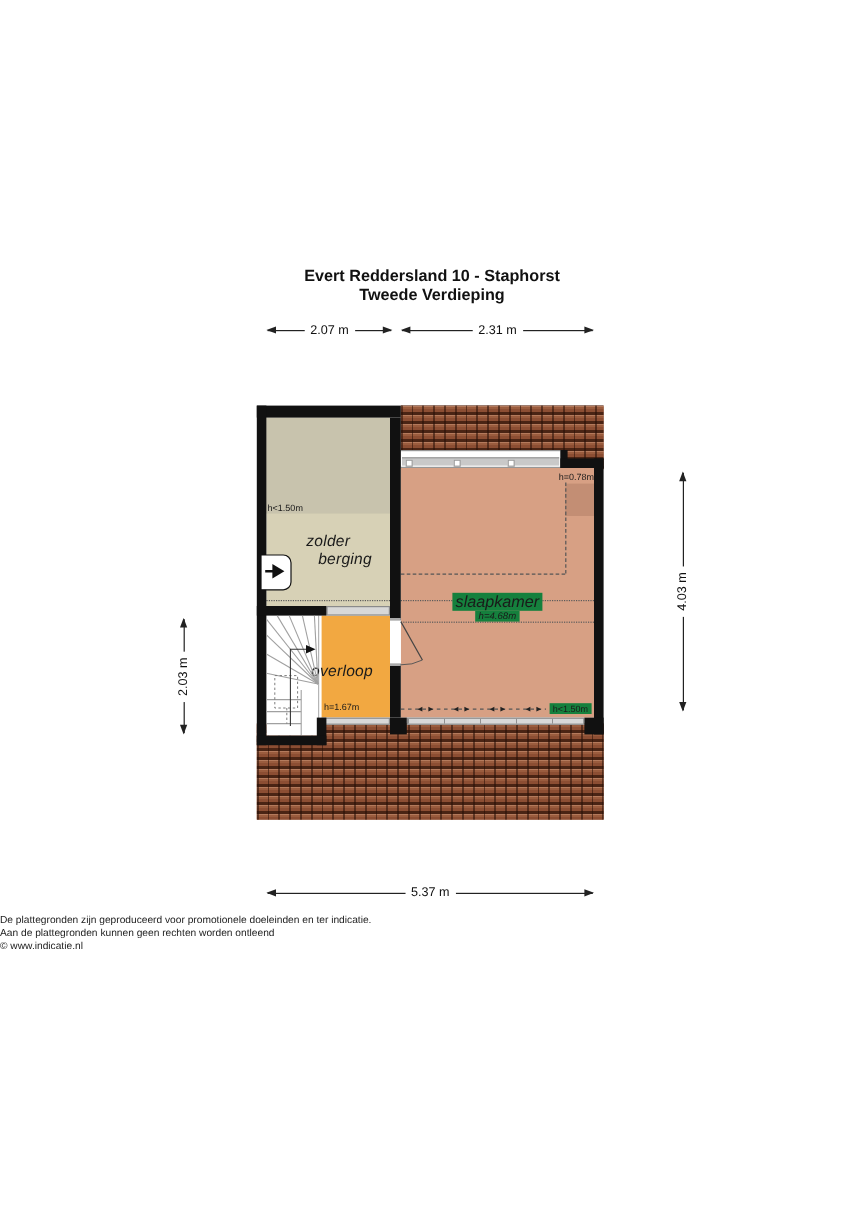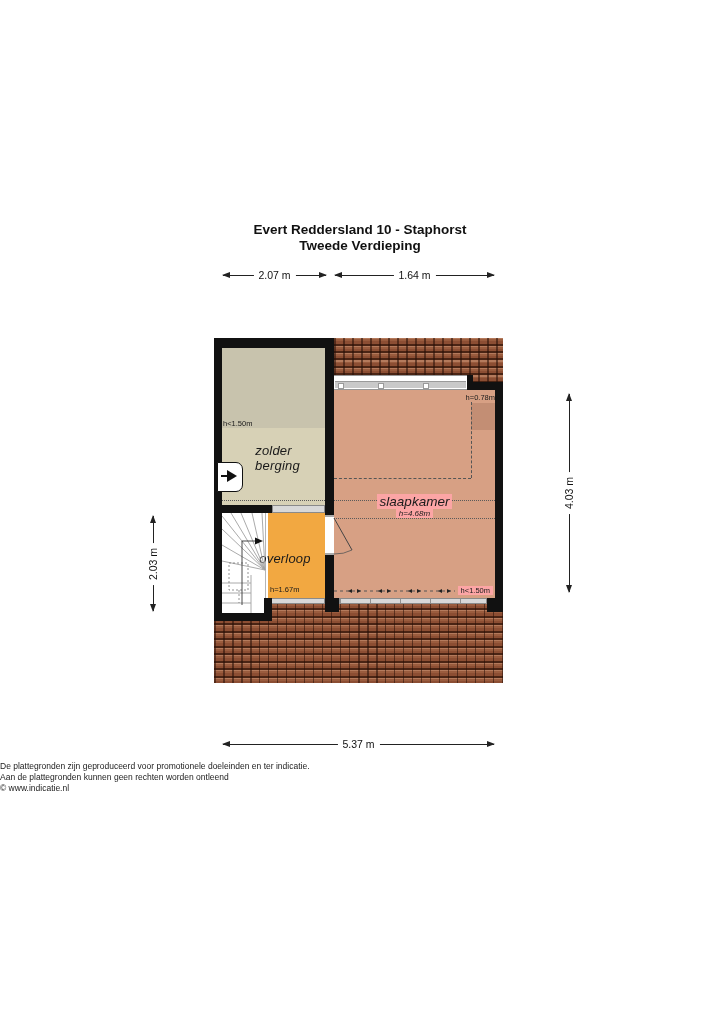--- a/index.html
+++ b/index.html
@@ -15,21 +15,21 @@
   .sill{position:absolute;z-index:4;background:#d8d8d8;border:1px solid #8a8a8a;box-sizing:border-box;}
   .dotl{position:absolute;z-index:3;border-top:1px dotted #5a5a5a;height:0;}
   .dashl{position:absolute;z-index:3;border-top:1px dashed #555;height:0;}
   .dashv{position:absolute;z-index:3;border-left:1px dashed #555;width:0;}
   
   .lbl{position:absolute;z-index:6;white-space:nowrap;color:#1a1a1a;}
   .ctr{text-align:center;font-style:italic;}
   .room-lbl{font-size:13px;letter-spacing:.2px;}
   .small-lbl{font-size:7.5px;}
   .patch{padding:0 3px;}
-  .p-slaap{background:#fca5a5;}
+  .p-slaap{background:#15803d;}
   
   .window{position:absolute;z-index:4;background:#fff;border:1px solid #979797;box-sizing:border-box;}
   .window .band{position:absolute;left:1px;right:1px;top:5px;height:6px;background:#c9c9c9;border-top:1px solid #9a9a9a;}
   .window .tick{position:absolute;top:1px;width:4px;height:4px;background:#fff;border:1px solid #9a9a9a;}
   
   .mv{position:absolute;z-index:6;background:#fff;border:1.5px solid #111;border-radius:0 7px 7px 0;box-sizing:border-box;}
   
   .dimh,.dimv{position:absolute;z-index:8;}
   .dimh .line{position:absolute;left:1px;right:1px;top:50%;border-top:1px solid #222;}
   .dimv .line{position:absolute;top:1px;bottom:1px;left:50%;border-left:1px solid #222;}
@@ -55,21 +55,21 @@
 <div class="dimh" style="left:222px;top:268px;width:105px;height:13px;">
   <div class="line"></div>
   <div class="ah ah-l"></div>
   <div class="ah ah-r"></div>
   <span class="dimlbl">2.07 m</span>
 </div>
 <div class="dimh" style="left:334px;top:268px;width:161px;height:13px;">
   <div class="line"></div>
   <div class="ah ah-l"></div>
   <div class="ah ah-r"></div>
-  <span class="dimlbl">1.64 m</span>
+  <span class="dimlbl">2.31 m</span>
 </div>
 
 <div class="roof" style="left:334px;top:338px;width:169px;height:53px;"></div>
 <div class="roof" style="left:214px;top:603px;width:289px;height:80px;"></div>
 
 <div class="room" style="left:222px;top:348px;width:103px;height:157px;background:#d7d1b6;"></div>
 <div class="room" style="left:222px;top:348px;width:103px;height:80px;background:#c8c3ad;"></div>
 <div class="room" style="left:334px;top:390px;width:161px;height:208px;background:#d7a084;"></div>
 <div class="room" style="left:471px;top:403px;width:24px;height:27px;background:#c38e74;"></div>
 <div class="room" style="left:268px;top:513px;width:57px;height:85px;background:#f2a841;"></div>
@@ -150,21 +150,21 @@
 
 <div class="mv" style="left:217px;top:462px;width:26px;height:30px;">
   <svg style="left:0;top:0;" width="23" height="27" viewBox="0 0 23 27">
     <line x1="3" y1="13" x2="11" y2="13" stroke="#111" stroke-width="2"></line>
     <polygon points="9,7 19,13 9,19" fill="#111"></polygon>
   </svg>
 </div>
 
 <div class="lbl small-lbl" style="left:223px;top:419px;">h&lt;1.50m</div>
 <div class="lbl room-lbl ctr" style="left:222px;top:443px;width:103px;">zolder</div>
-<div class="lbl room-lbl ctr" style="left:226px;top:458px;width:103px;text-align:center;">berging</div>
+<div class="lbl room-lbl ctr" style="left:236px;top:458px;width:103px;text-align:center;">berging</div>
 
 <div class="lbl small-lbl" style="left:334px;top:393px;width:161px;text-align:right;">h=0.78m</div>
 <div class="lbl ctr" style="left:334px;top:494px;width:161px;font-size:13.5px;"><span class="patch p-slaap">slaapkamer</span></div>
 <div class="lbl ctr" style="left:334px;top:509px;width:161px;font-size:8px;"><span class="patch p-slaap">h=4.68m</span></div>
 <div class="lbl small-lbl" style="left:334px;top:586px;width:159px;text-align:right;"><span class="patch p-slaap">h&lt;1.50m</span></div>
 
 <div class="lbl room-lbl ctr" style="left:244px;top:551px;width:82px;">overloop</div>
 <div class="lbl small-lbl" style="left:270px;top:585px;">h=1.67m</div>
 
 <div class="dimv" style="left:562px;top:393px;width:13px;height:200px;">

